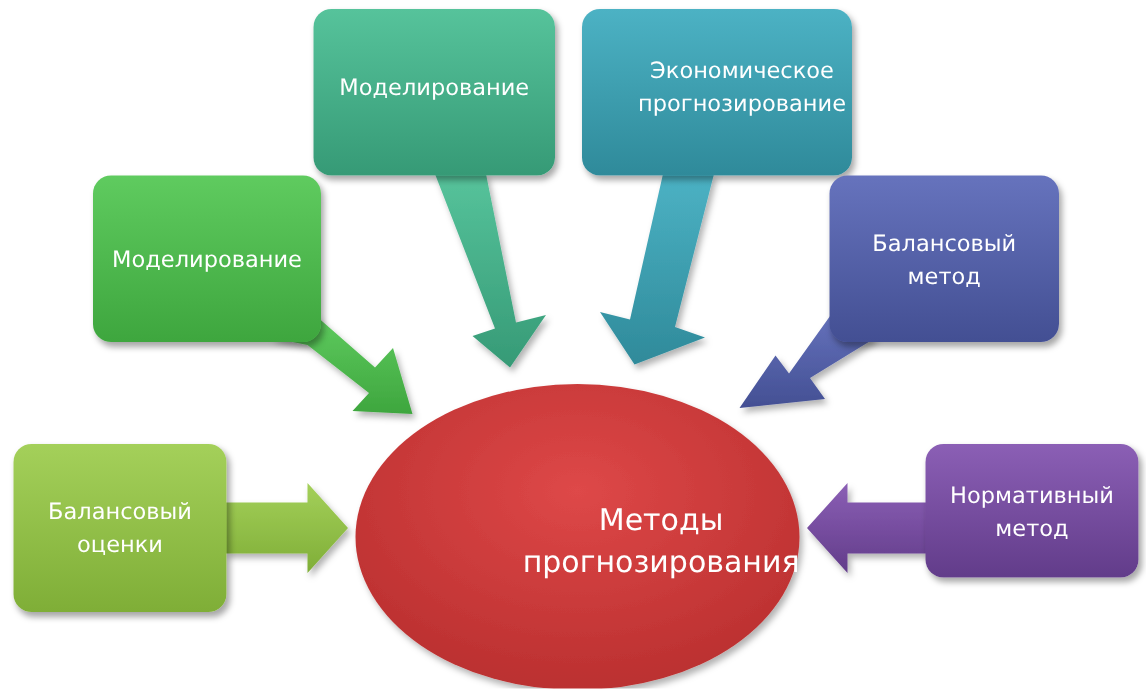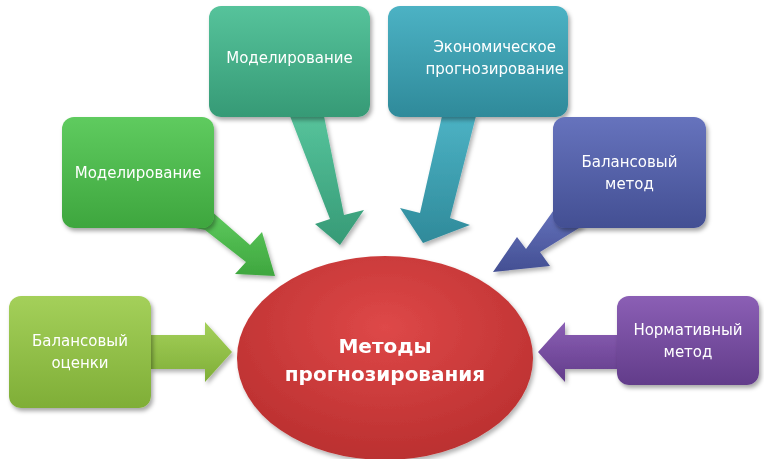--- a/index.html
+++ b/index.html
@@ -5,22 +5,22 @@
   html, body { margin:0; padding:0; background:#ffffff; }
   body { width:764px; height:459px; position:relative; overflow:hidden;
          font-family:"DejaVu Sans","Liberation Sans",sans-serif; }
   svg.diag { position:absolute; left:0; top:0; }
   .box { position:absolute; border-radius:12px; color:#ffffff;
          display:flex; align-items:center; justify-content:center; text-align:center;
          font-size:15px; line-height:22px; box-shadow:2px 3px 4px rgba(0,0,0,0.35);
          box-sizing:border-box; padding:4px; }
   .box span { white-space:pre-line; }
   .center-label { position:absolute; left:237px; top:305px; width:296px; height:110px;
-         display:flex; align-items:center; justify-content:center; text-align:center;
-         color:#ffffff; font-size:20px; line-height:28px;font-weight:bold; }
+         display:flex; align-items:center; justify-content:flex-end; text-align:center;
+         color:#ffffff; font-size:20px; line-height:28px; }
   .center-label span { white-space:pre-line; }
 </style>
 </head>
 <body>
 
 <svg class="diag" width="764" height="459" viewBox="0 0 764 459">
   <defs>
     <linearGradient id="gLime" x1="0" y1="0" x2="0" y2="1">
         <stop offset="0" stop-color="#a4d05a"></stop>
         <stop offset="1" stop-color="#7fae37"></stop>

